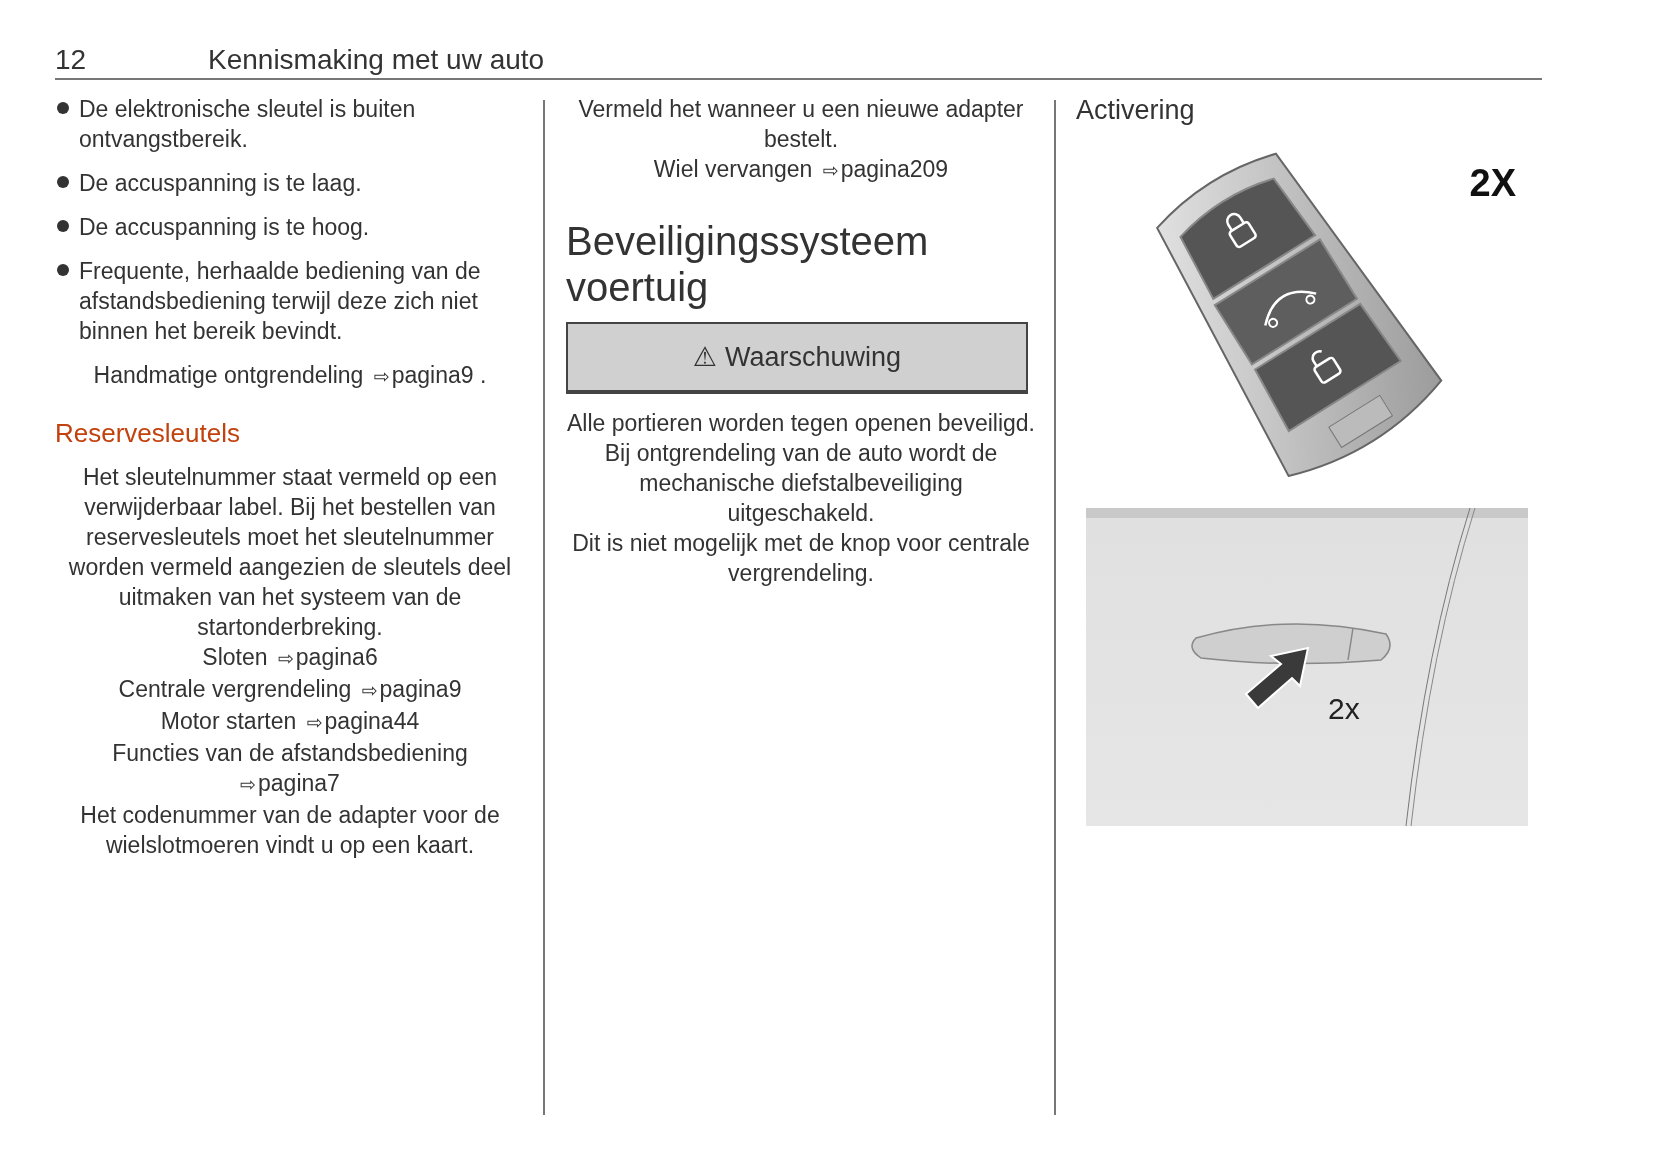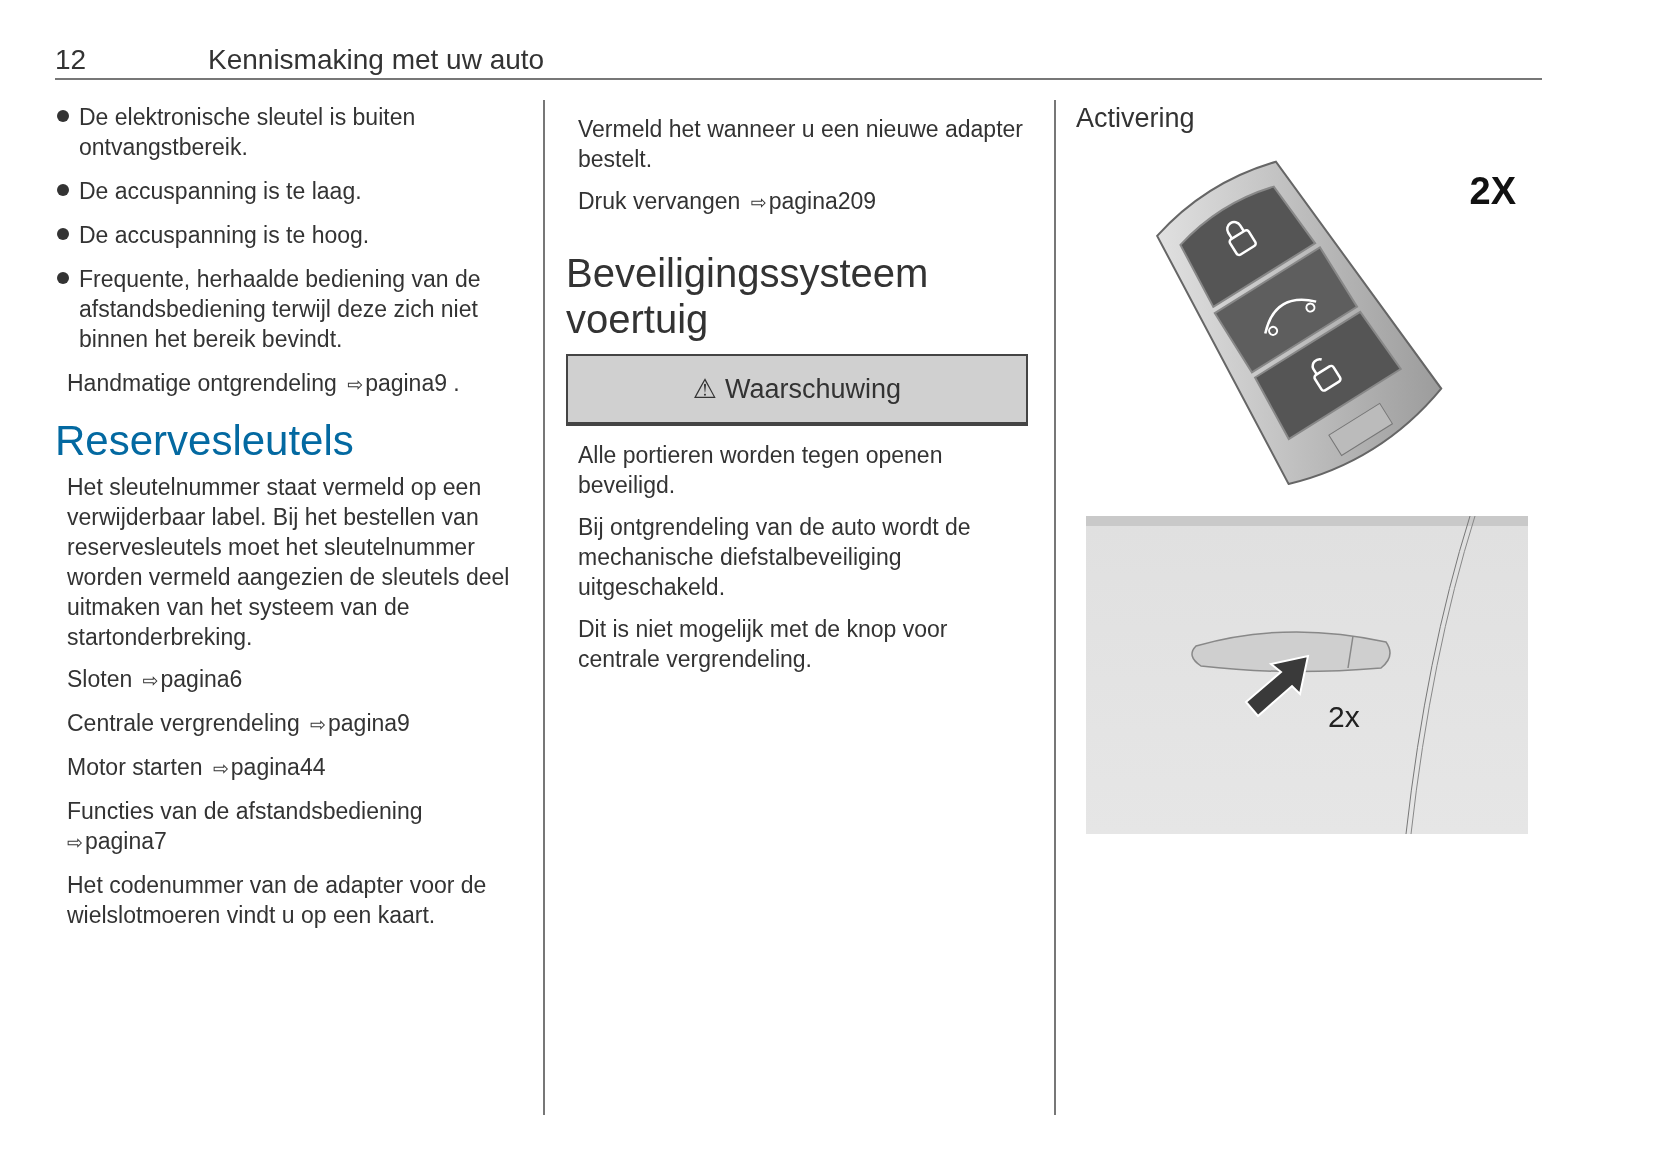--- a/index.html
+++ b/index.html
@@ -7,36 +7,36 @@
     width: 1653px; height: 1165px; position: relative; overflow: hidden;
     font-family: "Liberation Sans", sans-serif; color: #333333;
   }
   .header {
     position: absolute; left: 55px; top: 42px; width: 1487px; height: 36px;
     border-bottom: 2px solid #777777;
   }
   .page-num { position: absolute; left: 0; top: 2px; font-size: 28px; color: #333; text-align: center; }
   .page-title { position: absolute; left: 153px; top: 2px; font-size: 28px; color: #333; }
 
-  .col { position: absolute; top: 102px; font-size: 23px; line-height: 30px; color: #333; }
+  .col { position: absolute; top: 94px; font-size: 23px; line-height: 30px; color: #333; }
   .col1 { left: 55px; width: 470px; }
   .col2 { left: 566px; width: 470px; }
   .col3 { left: 1076px; width: 470px; }
   .vrule { position: absolute; top: 100px; width: 2px; height: 1015px; background: #777; }
 
   ul.bullets { list-style: none; margin: 0; padding: 0; }
   ul.bullets li { position: relative; padding-left: 24px; margin-bottom: 14px; }
   ul.bullets li::before {
     content: ""; position: absolute; left: 2px; top: 8px; width: 12px; height: 12px;
     border-radius: 50%; background: #333;
   }
-  p { margin: 12px; }
+  p { margin: 0; text-align: center; }
   .xref { }
   .xref .arrow { font-size: 19px; margin: 0 2px 0 4px; }
-  .h2 { font-size: 42px; line-height: 38px; margin: 22px 0 10px 0; color: #0369a1; }
+  .h2 { font-size: 26px; line-height: 38px; margin: 22px 0 10px 0; color: #c2410c; }
   .h1 { font-size: 40px; line-height: 46px; margin: 32px 0 12px 0; color: #333; }
   .h2b { font-size: 33px; line-height: 40px; margin: 8px 0 16px 0; color: #333; }
   .h3 { font-size: 27px; line-height: 32px; margin: 0 0 10px 0; color: #333; }
 
   .warn { border: 2px solid #444; width: 458px; margin-bottom: 14px; }
   .warn-head {
     background: #d0d0d0; border-bottom: 2px solid #444; height: 66px;
     display: flex; align-items: center; justify-content: center; font-size: 27px;
   }
   .warn-head .tri { font-size: 27px; margin-right: 8px; }
@@ -91,21 +91,21 @@
   <p class="xref">
     <span>Functies van de afstandsbediening</span><br>
     <span class="arrow" style="margin-left:0">⇨</span><span>pagina7</span>
   </p>
   <p>Het codenummer van de adapter voor de wielslotmoeren vindt u op een kaart.</p>
 </div>
 
 <div class="col col2">
   <p>Vermeld het wanneer u een nieuwe adapter bestelt.</p>
   <p class="xref">
-    <span>Druk vervangen</span>
+    <span>Wiel vervangen</span>
     <span class="arrow">⇨</span><span>pagina209</span>
   </p>
   <div class="h1">Beveiligingssysteem voertuig</div>
   <div class="warn">
     <div class="warn-head">
       <span class="tri">⚠</span>
       <span>Waarschuwing</span>
     </div>
   </div>
   <p>Alle portieren worden tegen openen beveiligd.</p>

